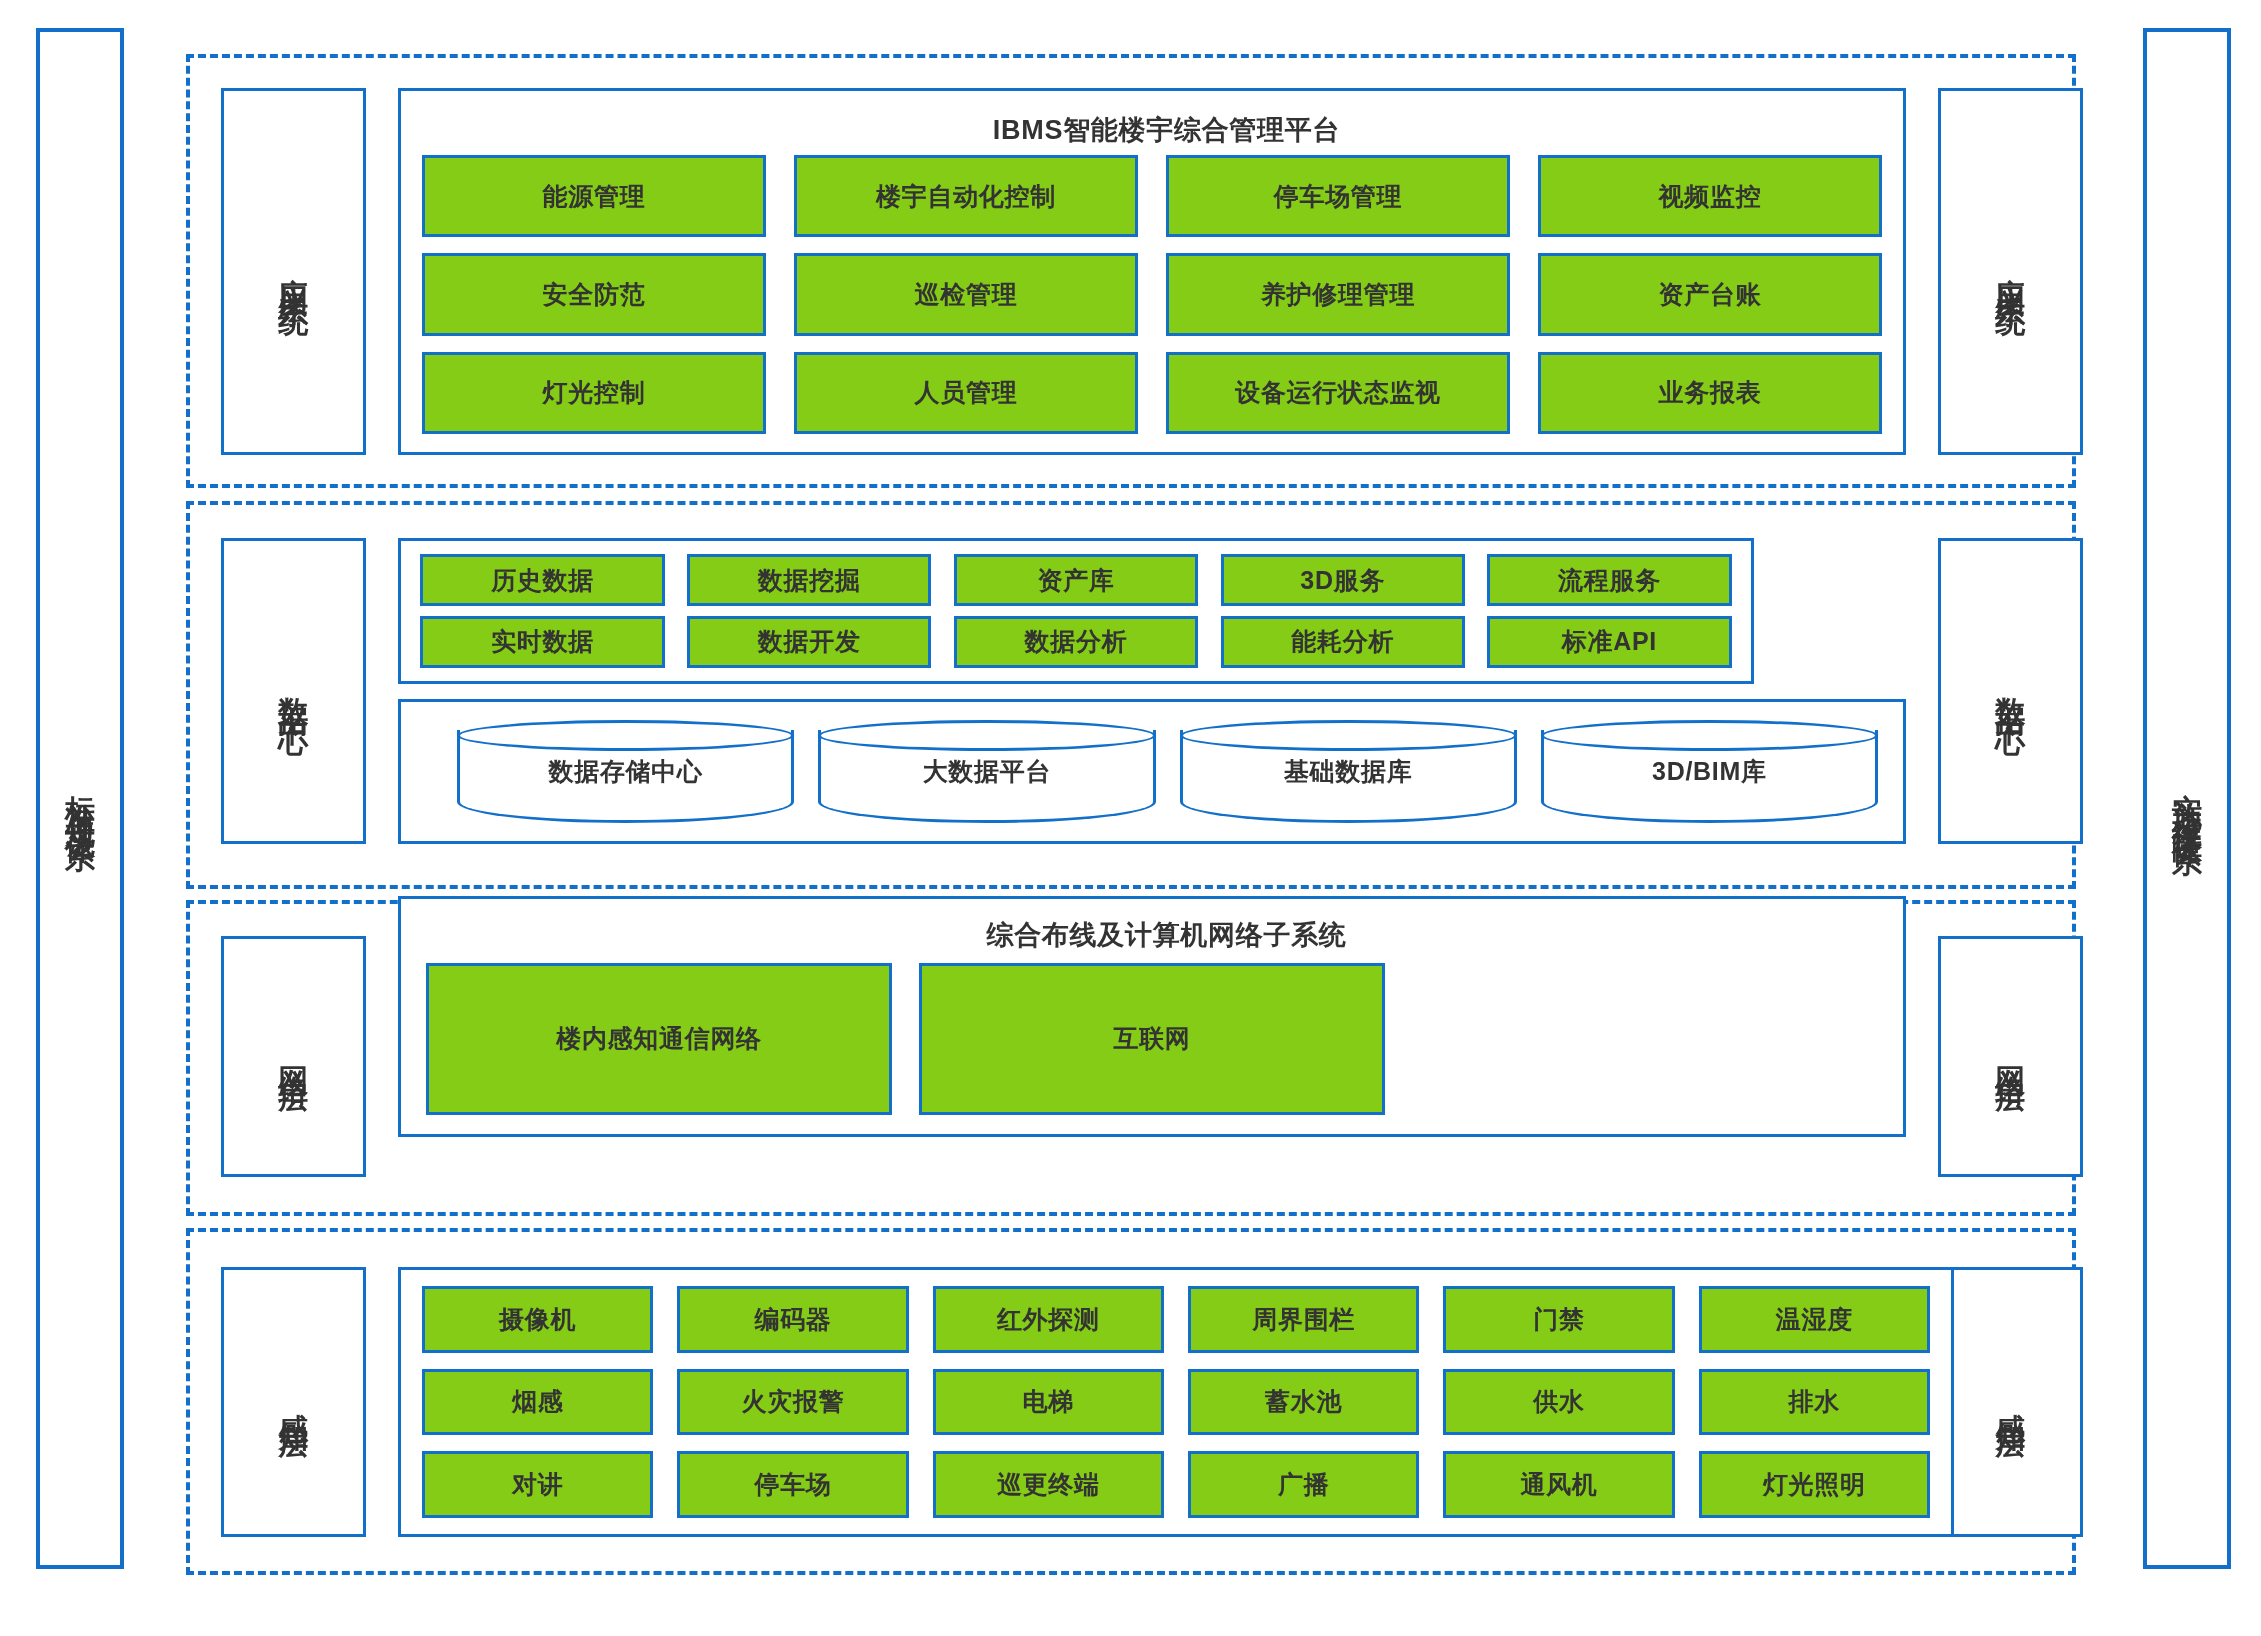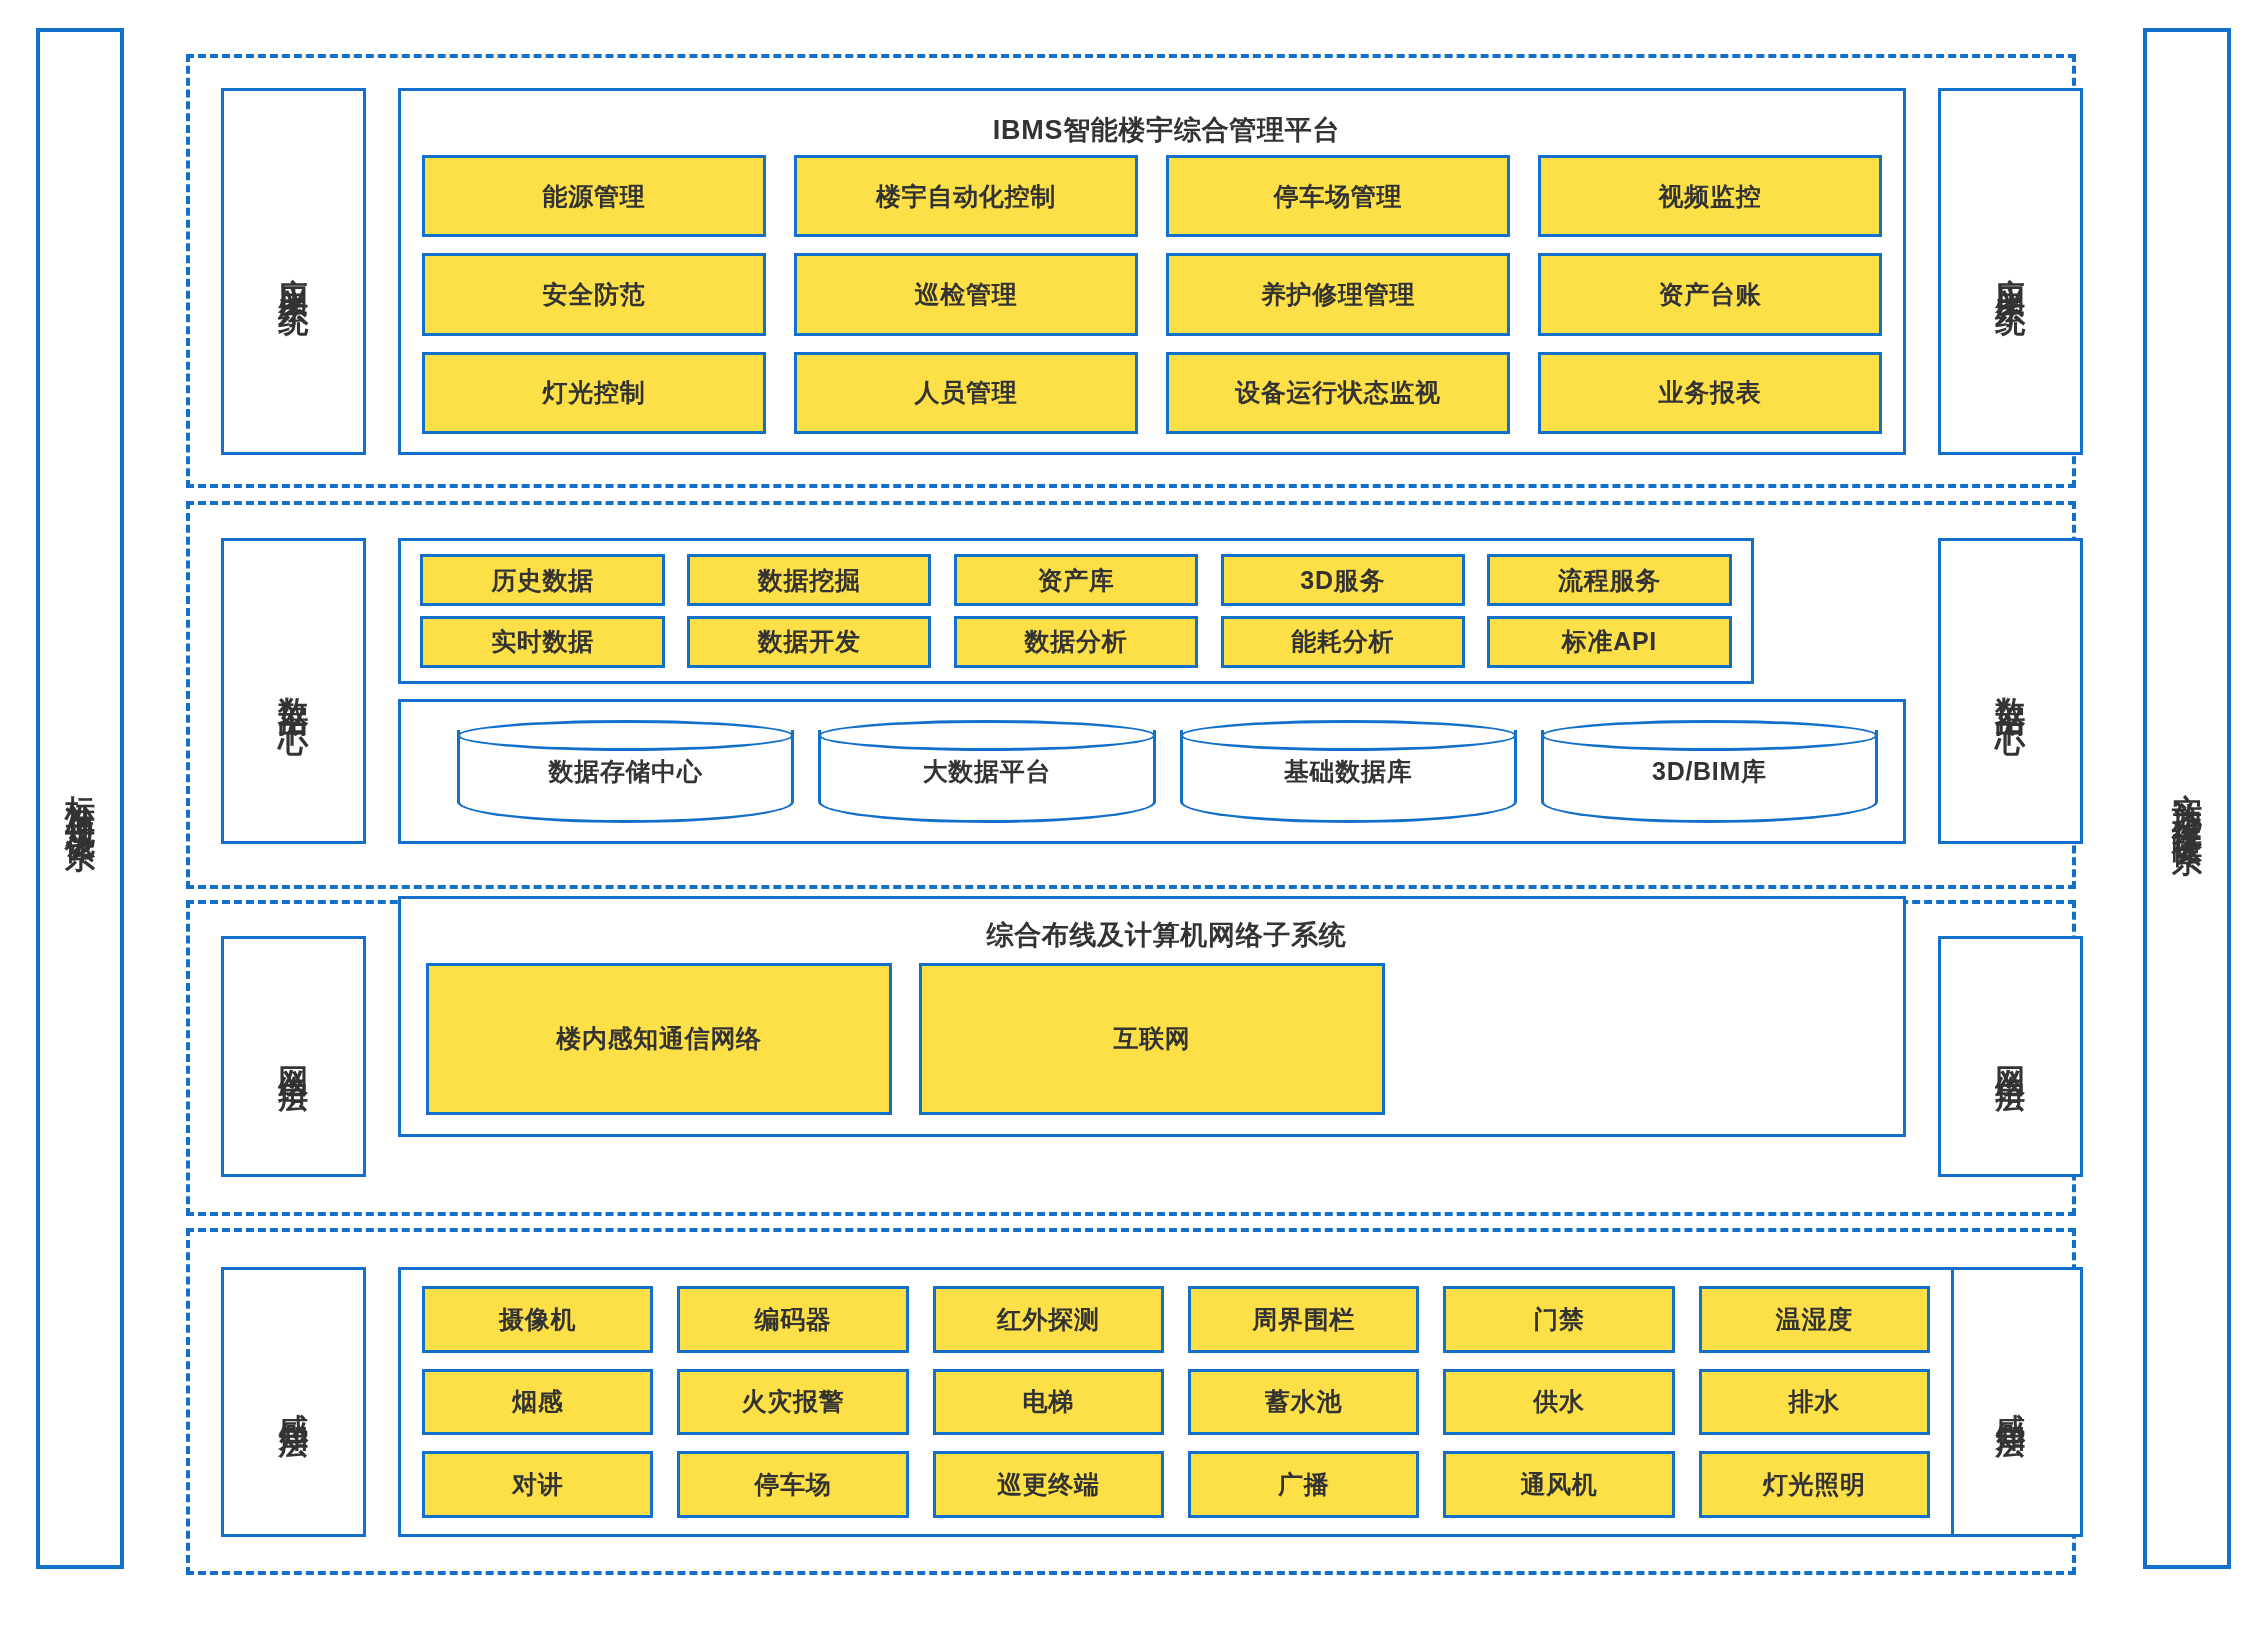--- a/index.html
+++ b/index.html
@@ -87,21 +87,21 @@
     font-size:27px;
     font-weight:bold;
     color:#333;
     letter-spacing:0.7px;
   }
 
   
   .item{
     border:3.7px solid #1370ca;
     box-sizing:border-box;
-    background:#fde047;
+    background:#84cc16;
     display:flex;
     align-items:center;
     justify-content:center;
     font-size:25px;
     font-weight:bold;
     color:#333;
     letter-spacing:0.7px;
     text-align:right;
     white-space:nowrap;
   }

